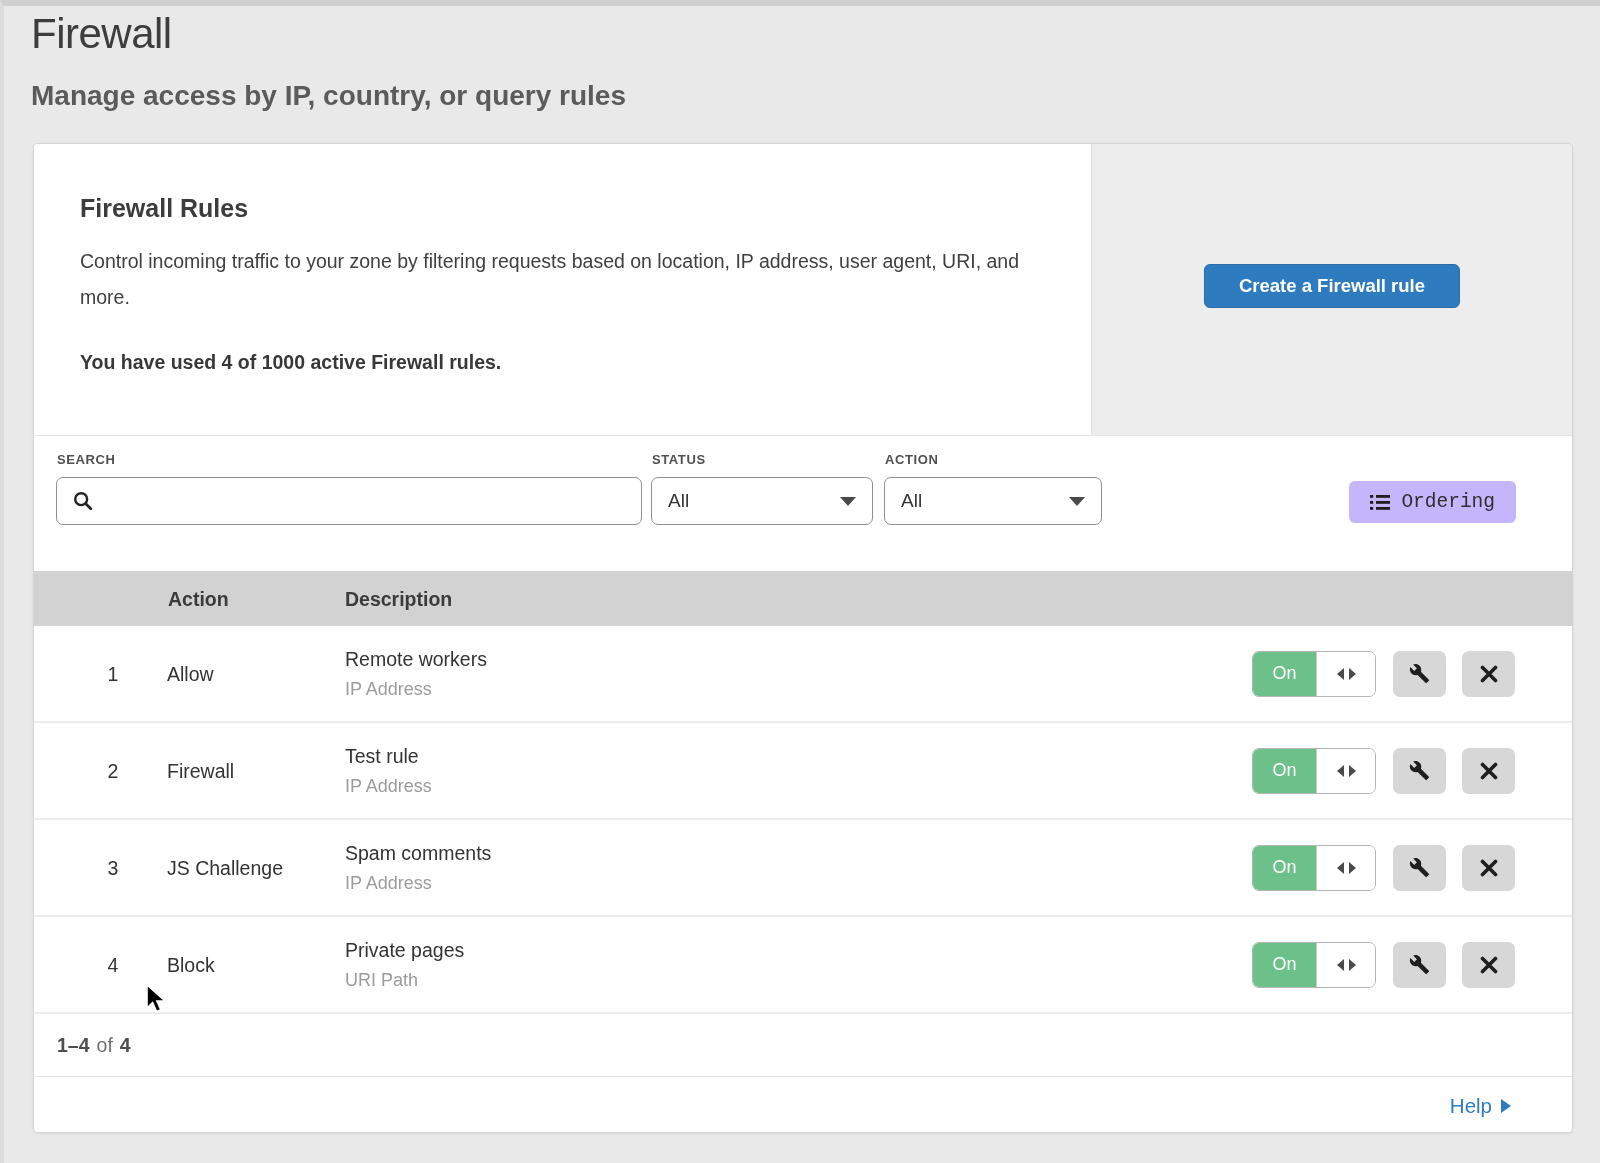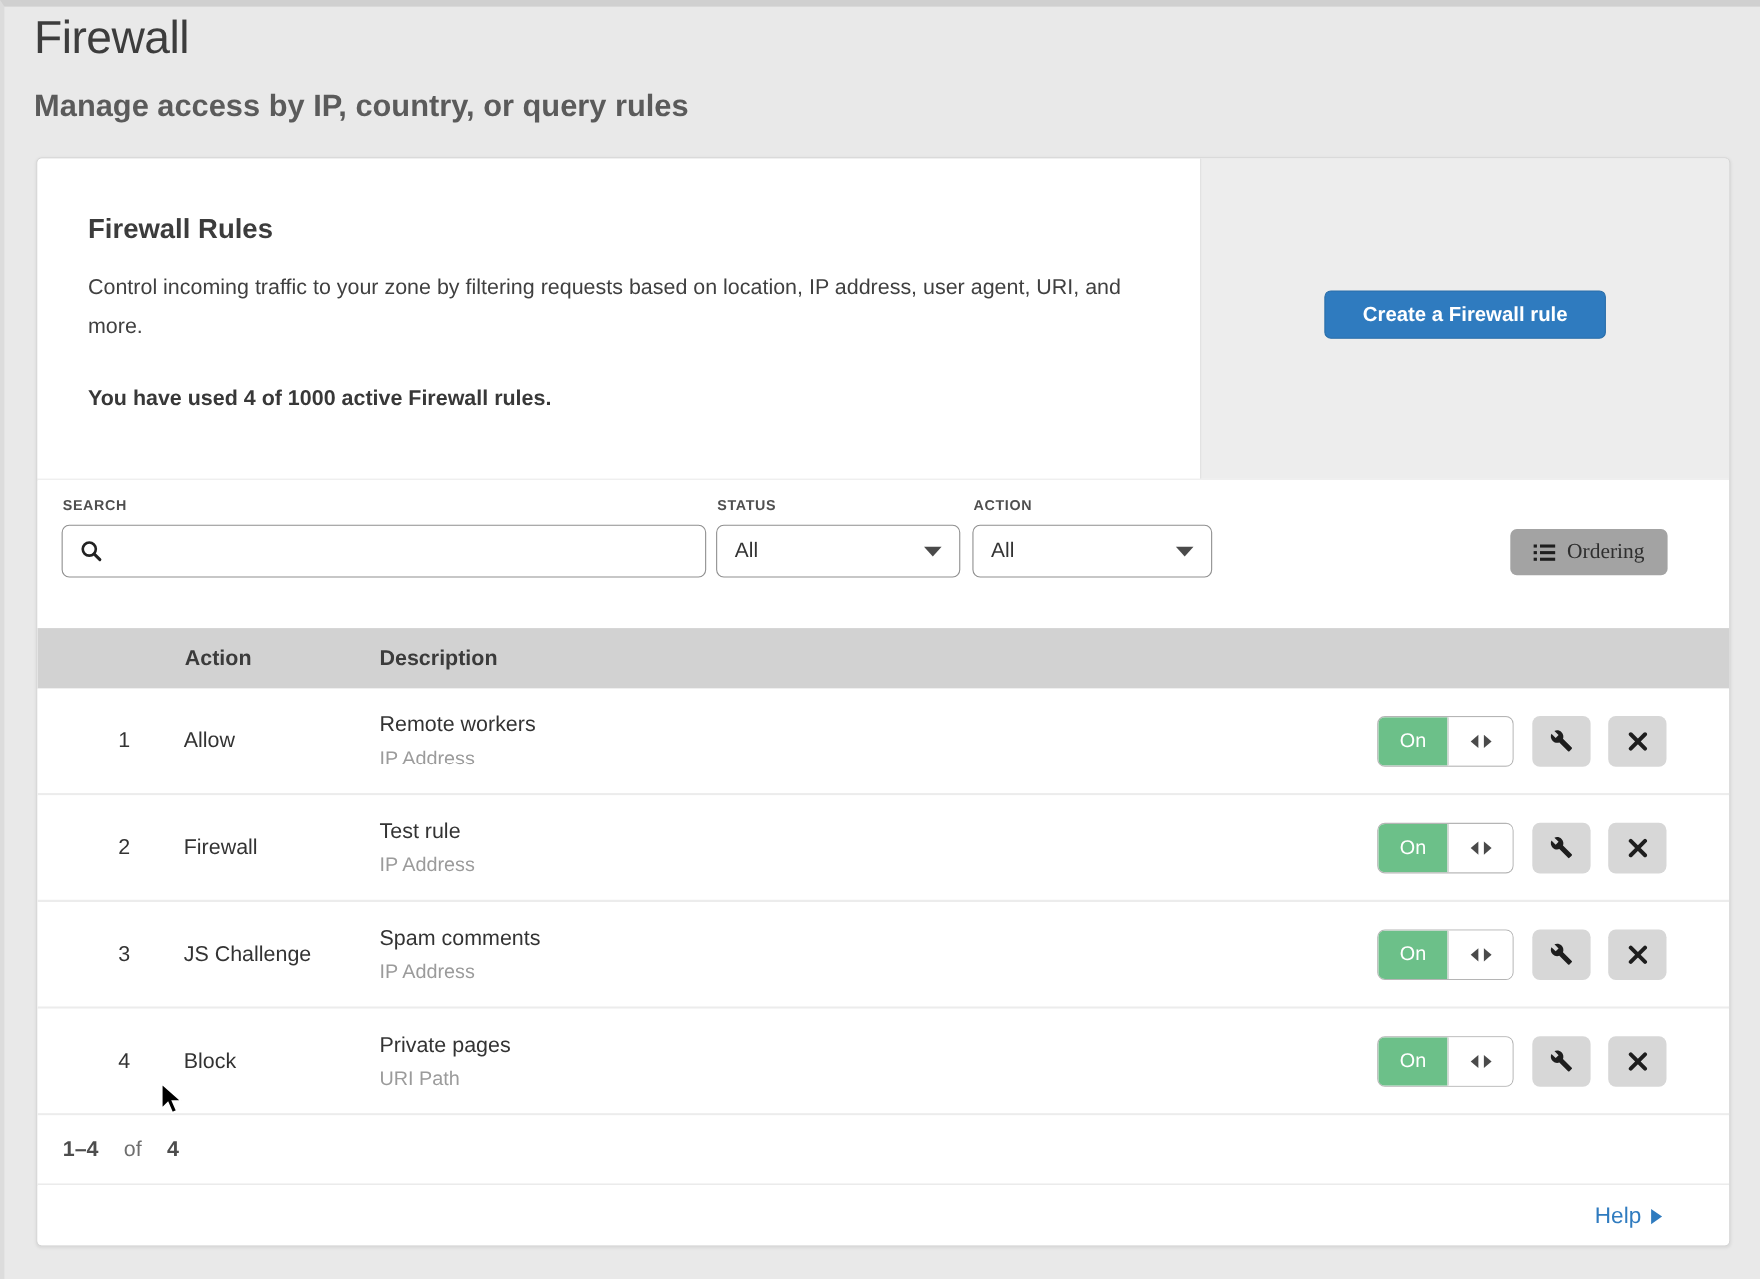--- a/index.html
+++ b/index.html
@@ -67,23 +67,23 @@
     position:absolute; top:40px; height:48px; background:#fff;
     border:1px solid #8f8f8f; border-radius:7px;
     display:flex; align-items:center; justify-content:space-between;
     padding:0 16px; font-size:19px; color:#333; cursor:pointer;
   }
   .sel-status { left:617px; width:222px; }
   .sel-action { left:850px; width:218px; }
   .caret-down { width:0; height:0; border-left:8px solid transparent; border-right:8px solid transparent; border-top:9px solid #4a4a4a; }
   .ordering-btn {
     position:absolute; right:56px; top:44px; height:42px; padding:0 21px;
-    background:#a3a3a3; border:none; border-radius:6px; cursor:pointer;
+    background:#c4b5fd; border:none; border-radius:6px; cursor:pointer;
     display:flex; align-items:center; gap:11px;
-    font-family:Liberation Serif, serif; font-size:19.5px; color:#2e2e2e;
+    font-family:Liberation Mono, monospace; font-size:19.5px; color:#2e2e2e;
   }
 
   
   .thead {
     position:absolute; top:427px; left:0; right:0; height:55px;
     background:#d2d2d2;
   }
   .th { position:absolute; top:50%; transform:translateY(-50%); font-size:19.5px; font-weight:700; color:#3b3b3b; }
   .th-action { left:134px; }
   .th-desc { left:311px; }
@@ -120,21 +120,21 @@
   .btn-delete { margin-left:16px; }
 
   
   .pagination-row {
     position:absolute; top:870px; left:0; right:0; height:63px;
     border-bottom:1px solid #e3e3e3; background:#fff;
     display:flex; align-items:center; padding-left:23px;
     font-size:19.5px; color:#6f6f6f;
   }
   .pg-strong { font-weight:700; color:#4d4d4d; }
-  .pg-of { margin:0 23px; }
+  .pg-of { margin:0 7px; }
   .help-row { position:absolute; top:934px; left:0; right:0; height:55px; background:#fff; }
   .help-link {
     position:absolute; right:61px; top:50%; transform:translateY(-50%);
     display:flex; align-items:center; gap:9px; cursor:pointer;
     font-size:20.5px; color:#2f7bbf; text-decoration:none;
   }
   .tri-help { width:0; height:0; border-top:7px solid transparent; border-bottom:7px solid transparent; border-left:10px solid #2f7bbf; }
 
   
   .cursor { position:absolute; left:140px; top:978px; pointer-events:none; }

